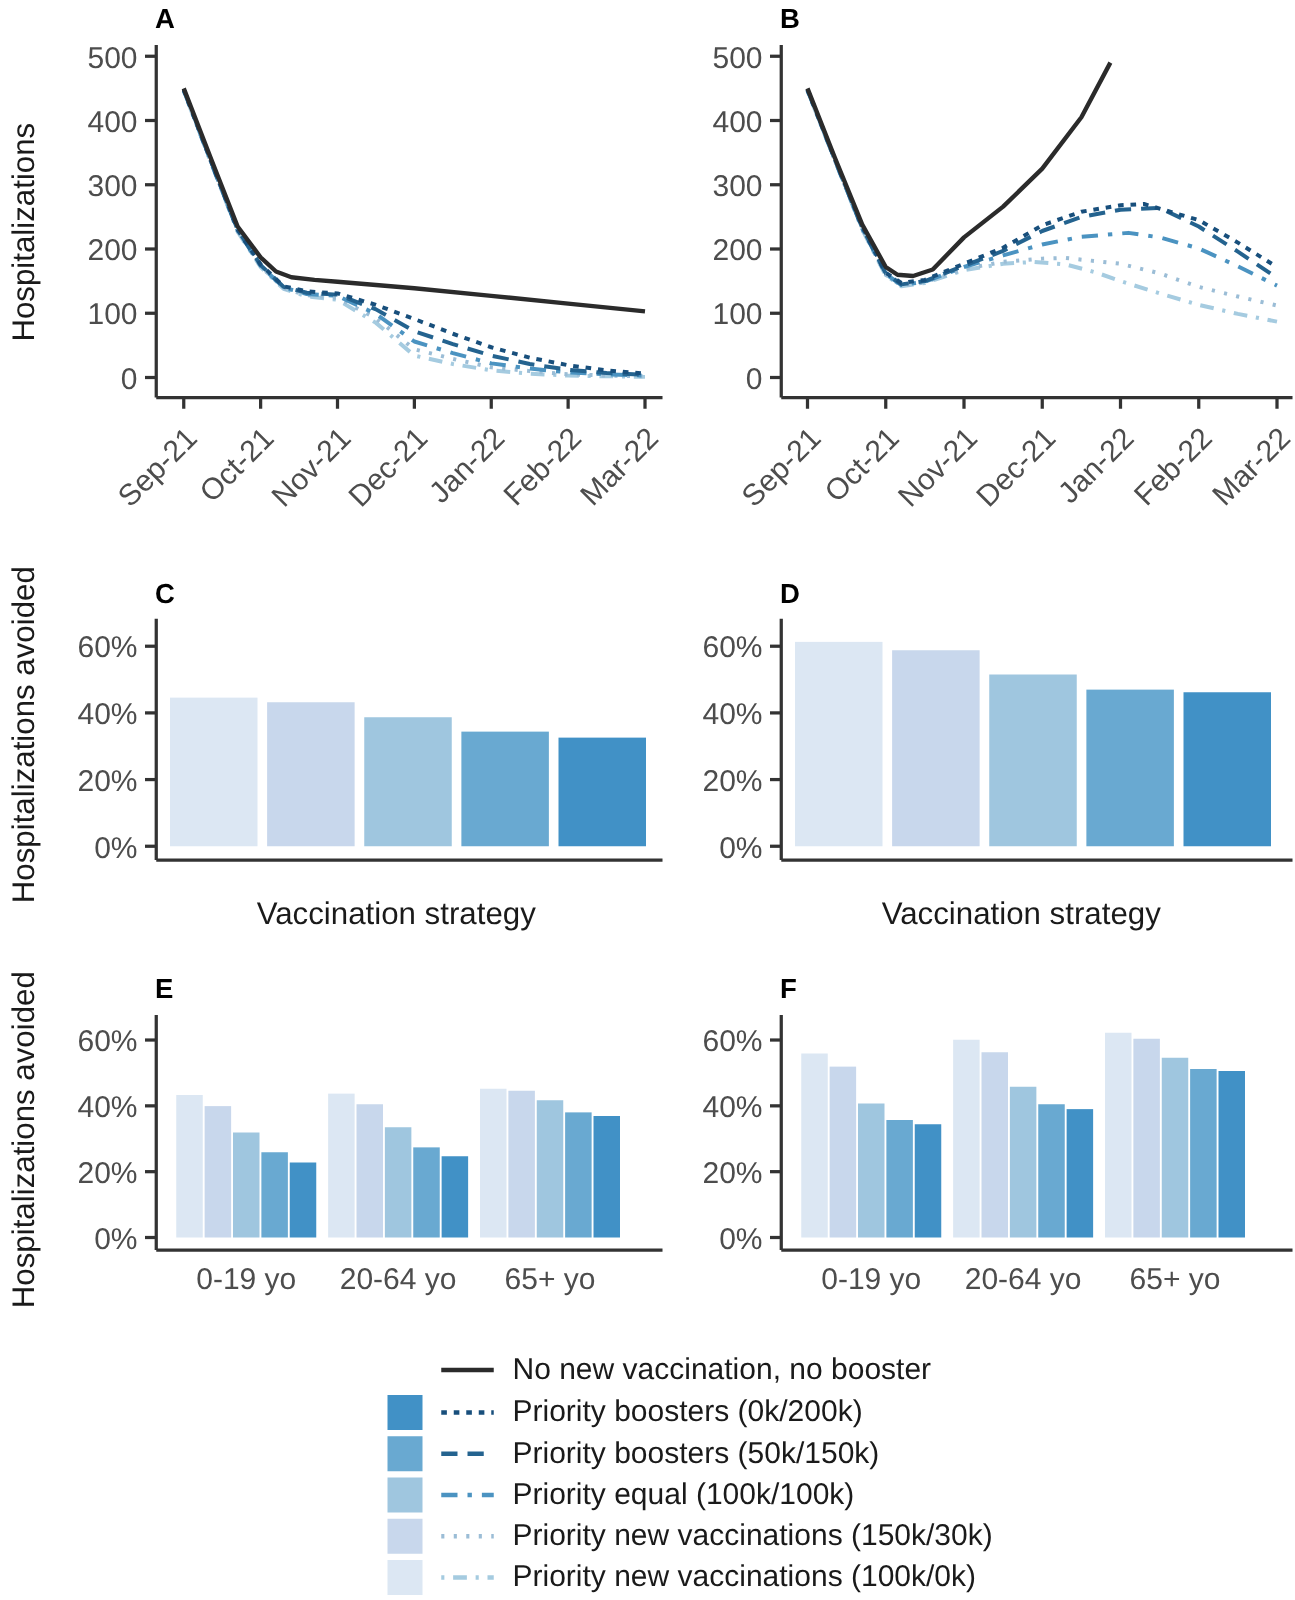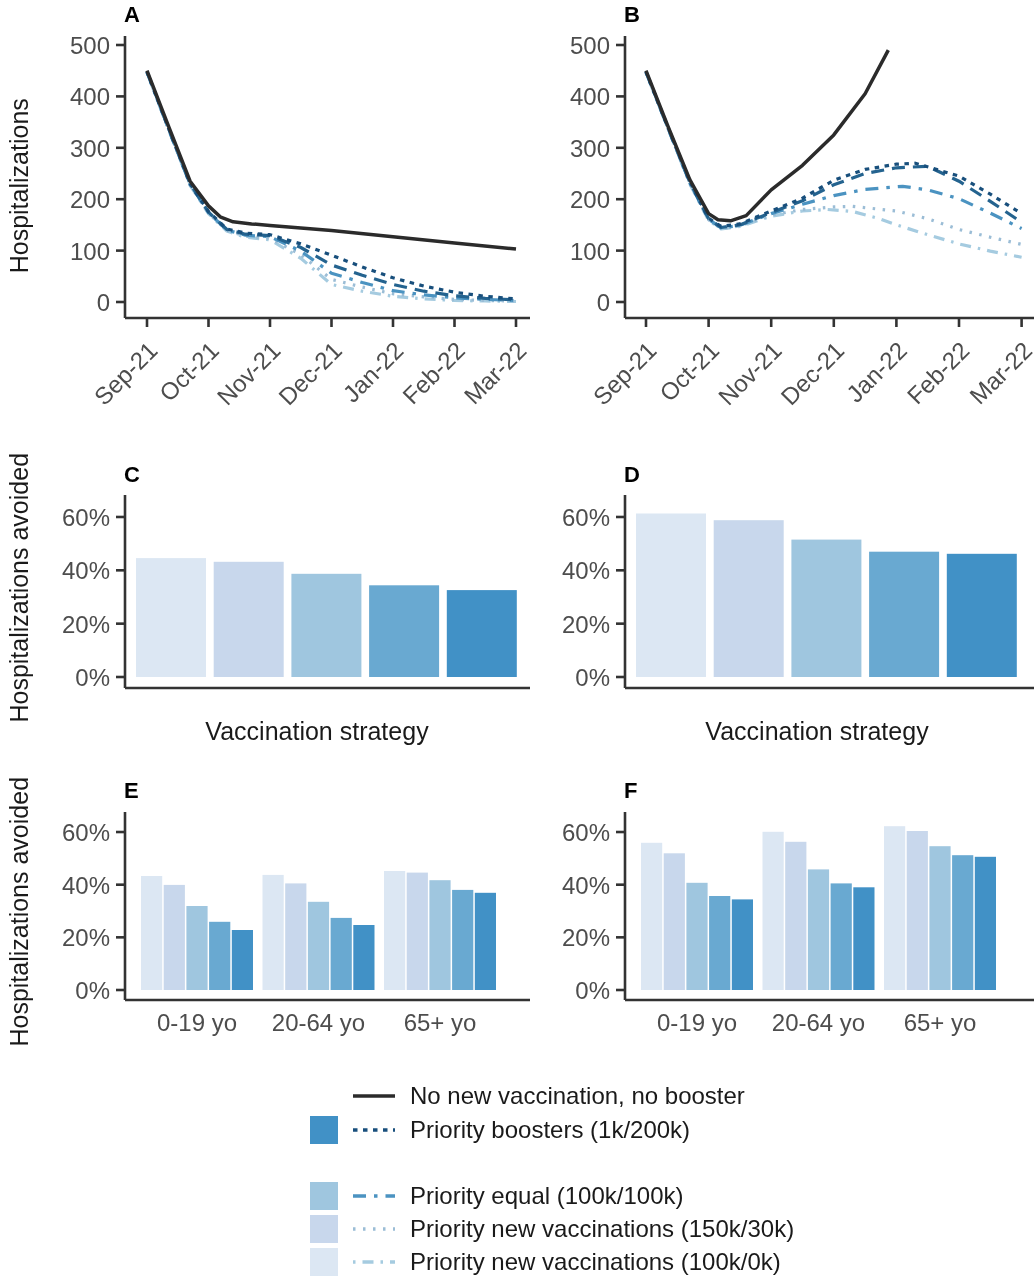--- a/index.html
+++ b/index.html
@@ -217,21 +217,28 @@
       <svg class="lkey" width="46" height="12">
           <line x1="2" y1="6" x2="44" y2="6" stroke="#2b2b2b" stroke-width="3.5"></line>
         </svg>
       <span class="llabel">No new vaccination, no booster</span>
     </div>
     <div class="lrow" id="lrow1" style="top:1114px">
       <span class="swatch" style="background: rgb(65, 145, 198);"></span>
       <svg class="lkey" width="46" height="12">
           <line x1="2" y1="6" x2="44" y2="6" stroke="#184f7c" stroke-width="3.5" stroke-dasharray="4.5 5.5"></line>
         </svg>
-      <span class="llabel">Priority boosters (1k/200k)</span>
+      <span class="llabel">Priority boosters (0k/200k)</span>
+    </div>
+    <div class="lrow" id="lrow2" style="top:1147px">
+      <span class="swatch" style="background: rgb(105, 169, 209);"></span>
+      <svg class="lkey" width="46" height="12">
+          <line x1="2" y1="6" x2="44" y2="6" stroke="#24638f" stroke-width="3.5" stroke-dasharray="13 8"></line>
+        </svg>
+      <span class="llabel">Priority boosters (50k/150k)</span>
     </div>
     <div class="lrow" id="lrow3" style="top:1180px">
       <span class="swatch" style="background: rgb(159, 198, 223);"></span>
       <svg class="lkey" width="46" height="12">
           <line x1="2" y1="6" x2="44" y2="6" stroke="#4b93c1" stroke-width="3.5" stroke-dasharray="13 8 3.5 8"></line>
         </svg>
       <span class="llabel">Priority equal (100k/100k)</span>
     </div>
     <div class="lrow" id="lrow4" style="top:1213px">
       <span class="swatch" style="background: rgb(200, 215, 236);"></span>

